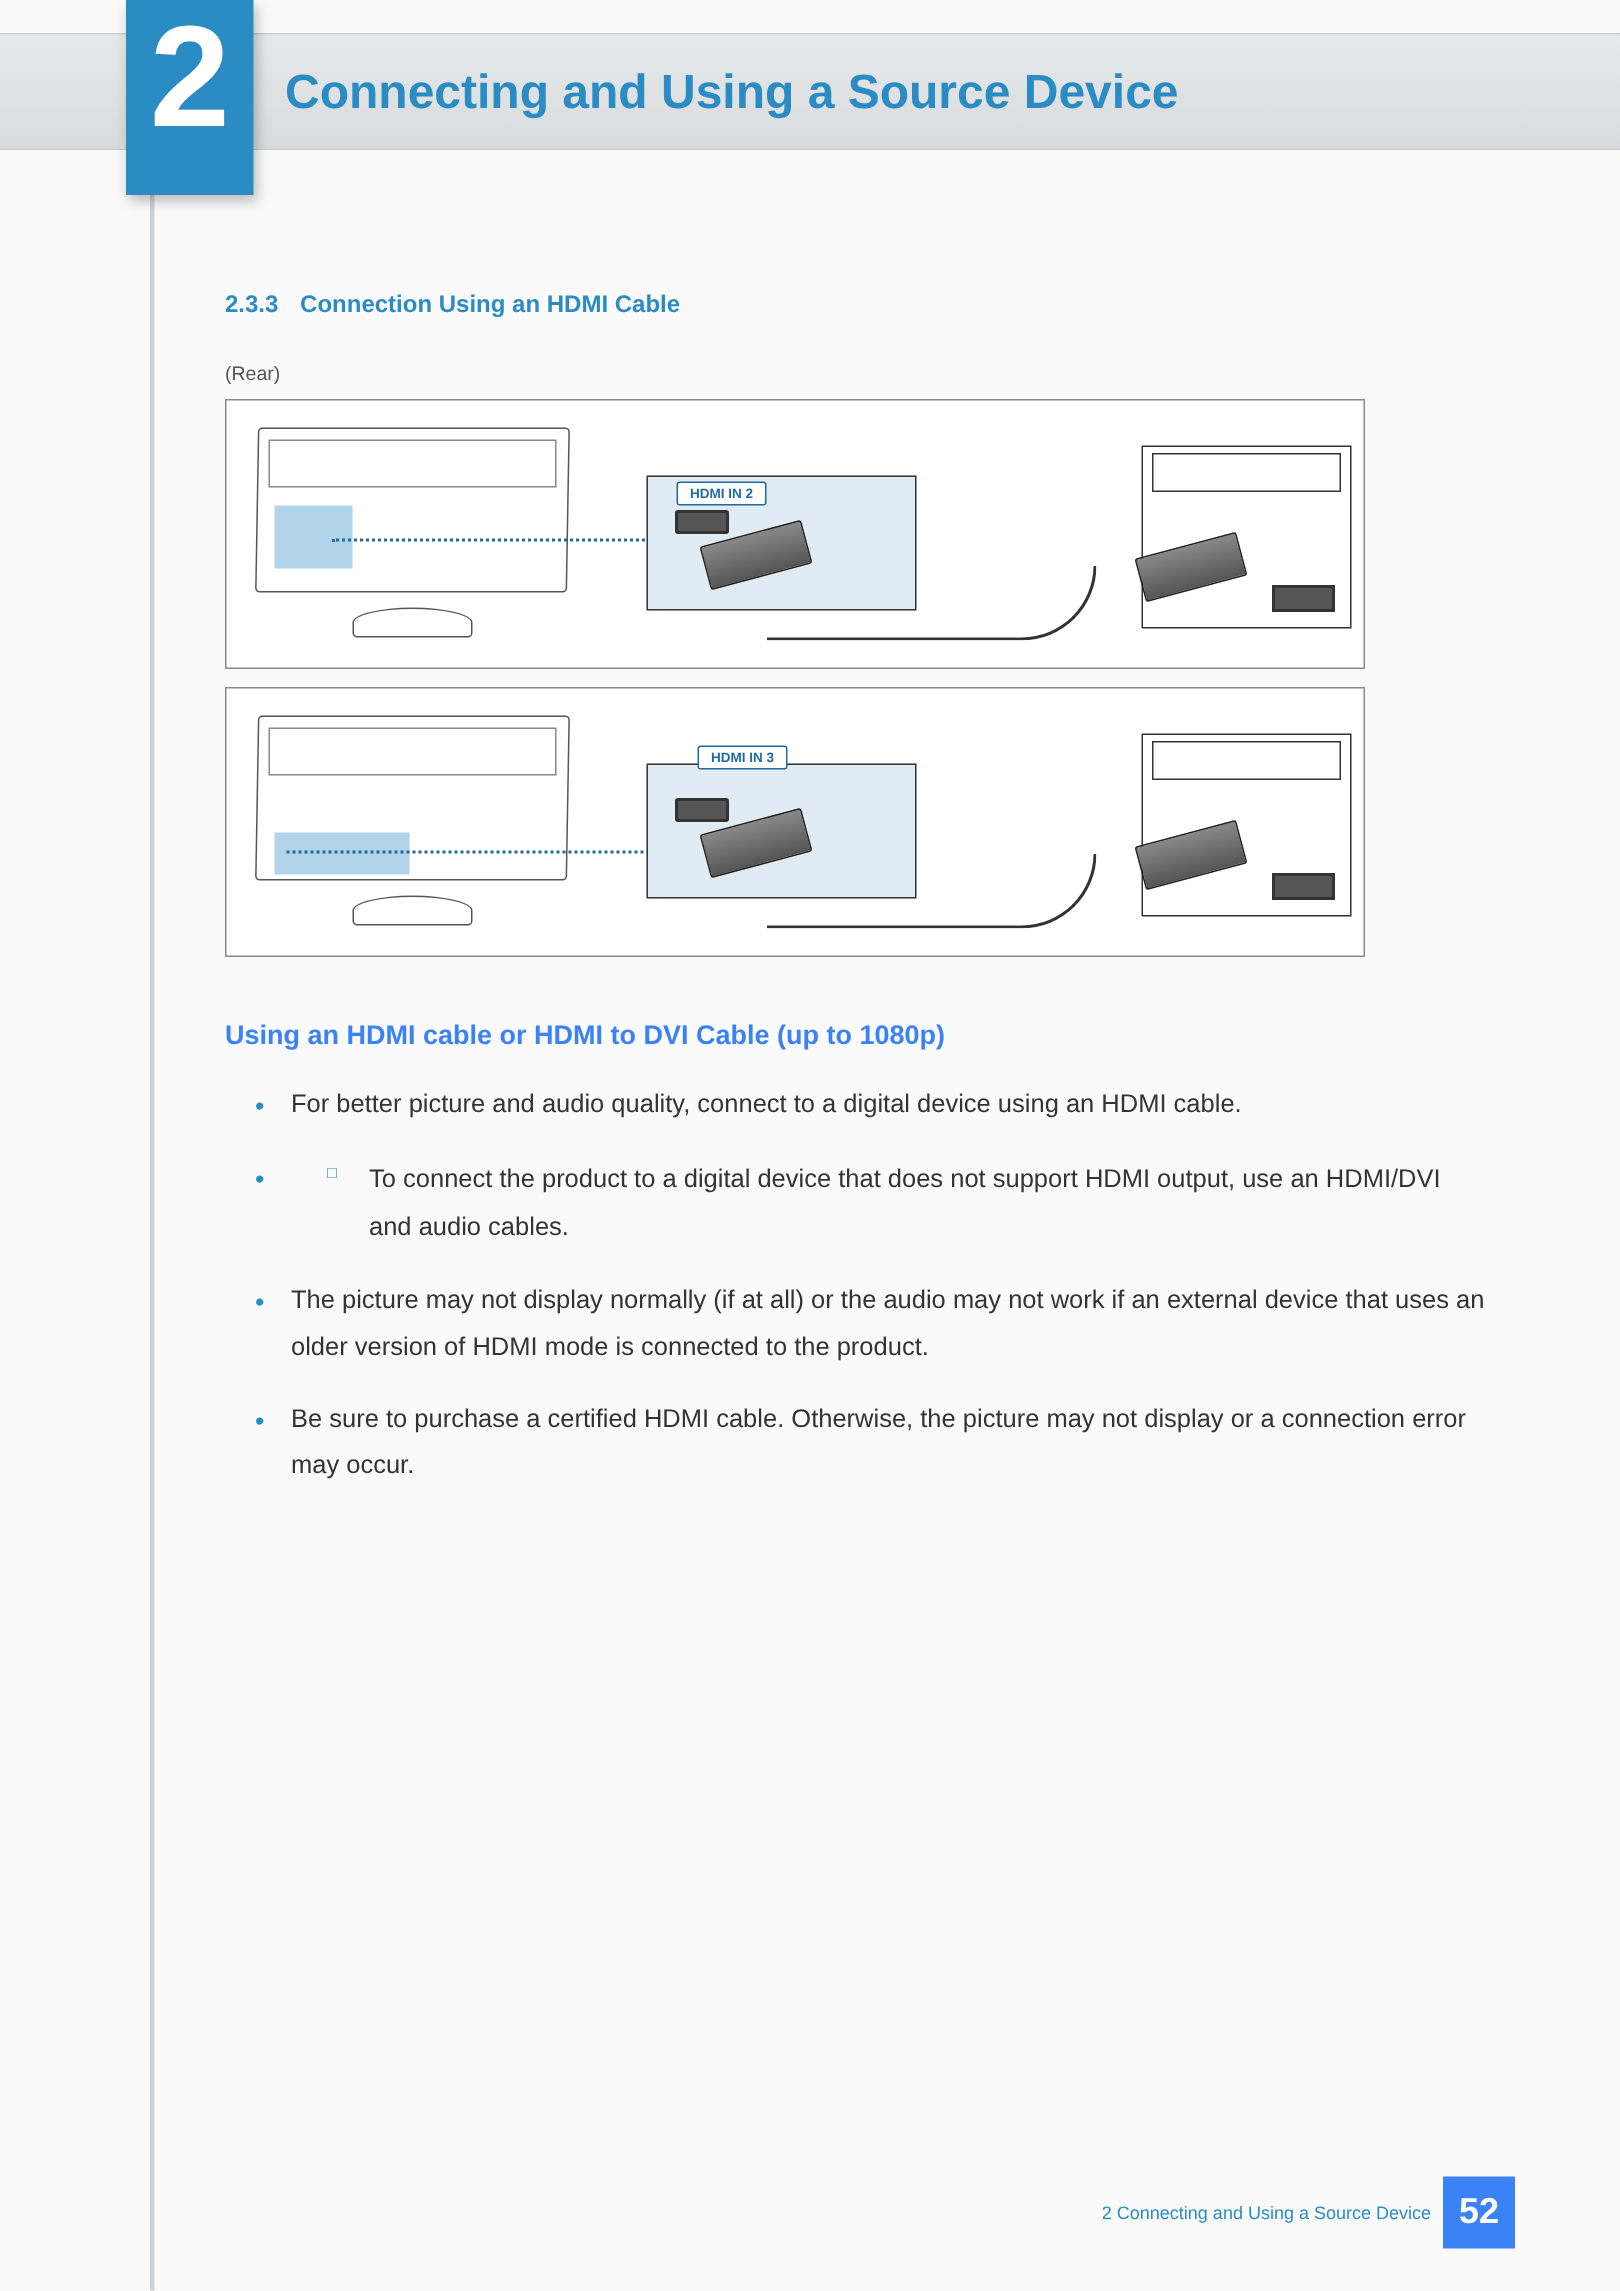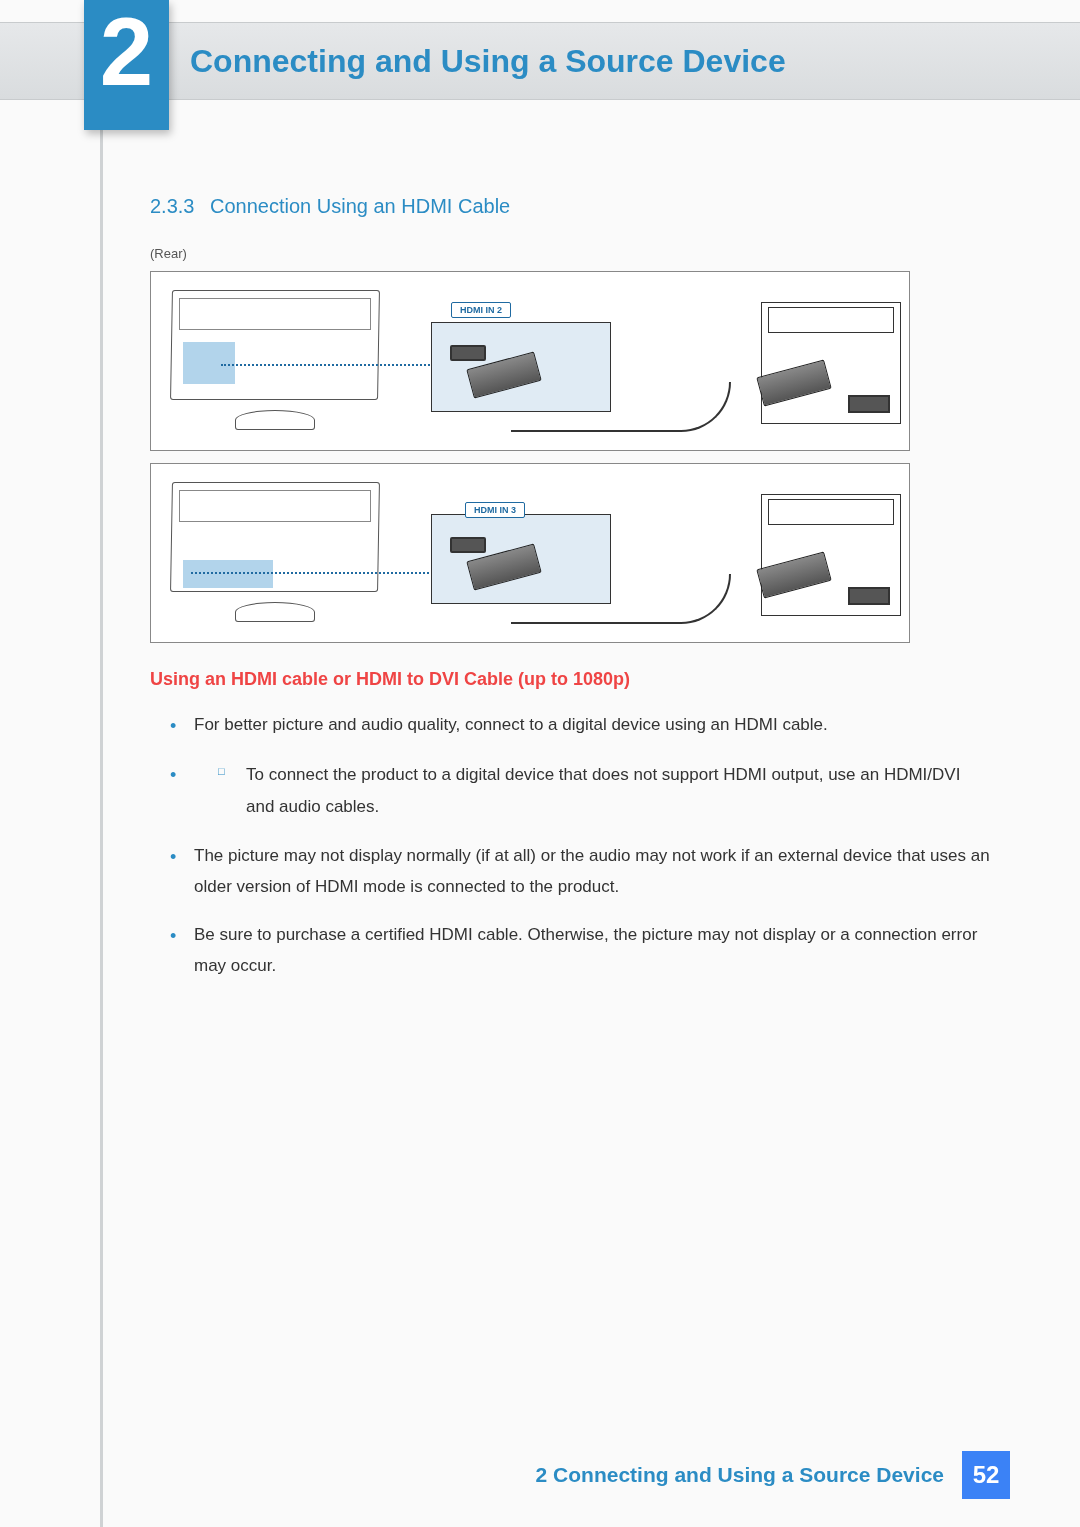--- a/index.html
+++ b/index.html
@@ -43,21 +43,21 @@
     font-size: 32px;
     color: #2b8cc4;
     font-weight: bold;
   }
   .content {
     position: absolute;
     left: 150px;
     top: 195px;
     width: 840px;
   }
-  .section-heading { font-size: 20px; color: #2b8cc4; font-weight: normal; margin-bottom: 28px; }
+  .section-heading { font-size: 16px; color: #2b8cc4; font-weight: bold; margin-bottom: 28px; }
   .section-heading .num { margin-right: 10px; }
   .caption { font-size: 13px; color: #555; margin-bottom: 10px; margin-top: 16px; }
   .diagram {
     border: 1px solid #888;
     background: #fff;
     width: 760px;
     height: 180px;
     position: relative;
     margin-bottom: 12px;
     overflow: hidden;
@@ -72,21 +72,21 @@
     padding: 2px 8px;
     border-radius: 2px;
   }
   .d-cable {
     position: absolute;
     border-bottom: 2px solid #333;
     border-right: 2px solid #333;
     border-bottom-right-radius: 60px;
     height: 50px;
   }
-  .subheading { font-size: 18px; color: #ef4444; font-weight: bold; margin: 26px 0 20px; }
+  .subheading { font-size: 18px; color: #3b82f6; font-weight: bold; margin: 42px 0 20px; }
   ul.bullets { list-style: none; padding-left: 20px; }
   ul.bullets > li {
     position: relative;
     padding-left: 24px;
     margin-bottom: 18px;
     font-size: 17px;
     line-height: 1.8;
     color: #333;
   }
   ul.bullets > li::before {
@@ -116,21 +116,21 @@
     left: 100px; top: 130px; bottom: 0;
     width: 3px;
     background: #cfd2d4;
   }
   .footer {
     position: absolute;
     bottom: 28px; right: 70px;
     display: flex;
     align-items: center;
   }
-  .footer-text { font-size: 21px; color: #2b8cc4; font-weight: bold; margin-right: 18px; }
+  .footer-text { font-size: 12px; color: #2b8cc4; font-weight: normal; margin-right: 8px; }
   .footer-page {
     width: 48px; height: 48px;
     background: #3b82f6;
     color: #fff;
     font-size: 24px;
     font-weight: bold;
     display: flex;
     align-items: center;
     justify-content: center;
   }
@@ -174,21 +174,21 @@
     <div class="tv-shape">
       <div class="tv-panel"></div>
       <div class="tv-inner"></div>
       <div class="tv-hl"></div>
       <div class="tv-stand"></div>
     </div>
     <div class="dots-line" style="left:70px; top:92px; width:216px;"></div>
     <div class="port-box" style="left:280px; top:50px;">
       <div class="port-jack" style="left:18px; top:22px;"></div>
     </div>
-    <div class="port-label" style="left:300px; top:30px;">HDMI IN 2</div>
+    <div class="port-label" style="left:300px; top:54px;">HDMI IN 2</div>
     <div class="plug" style="left:318px; top:88px;"></div>
     <div class="d-cable" style="left:360px; top:110px; width:220px;"></div>
     <div class="device-box" style="top:30px;">
       <div class="device-top"></div>
       <div class="device-slot"></div>
     </div>
     <div class="plug" style="right:80px; top:96px;"></div>
   </div>
 
   <div class="diagram">

